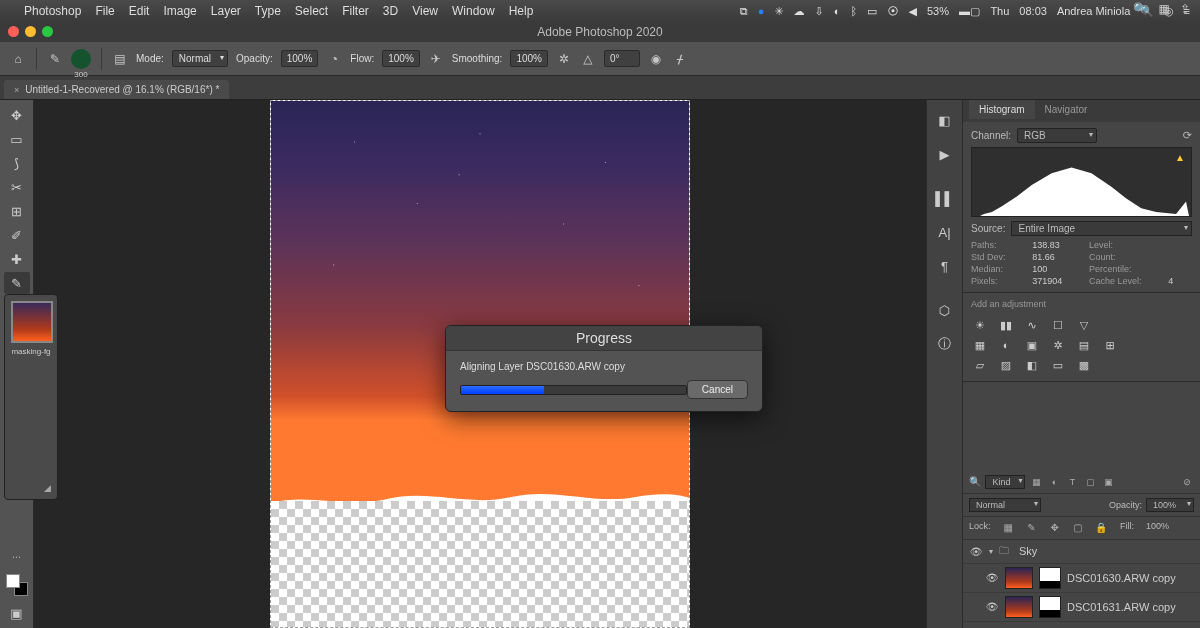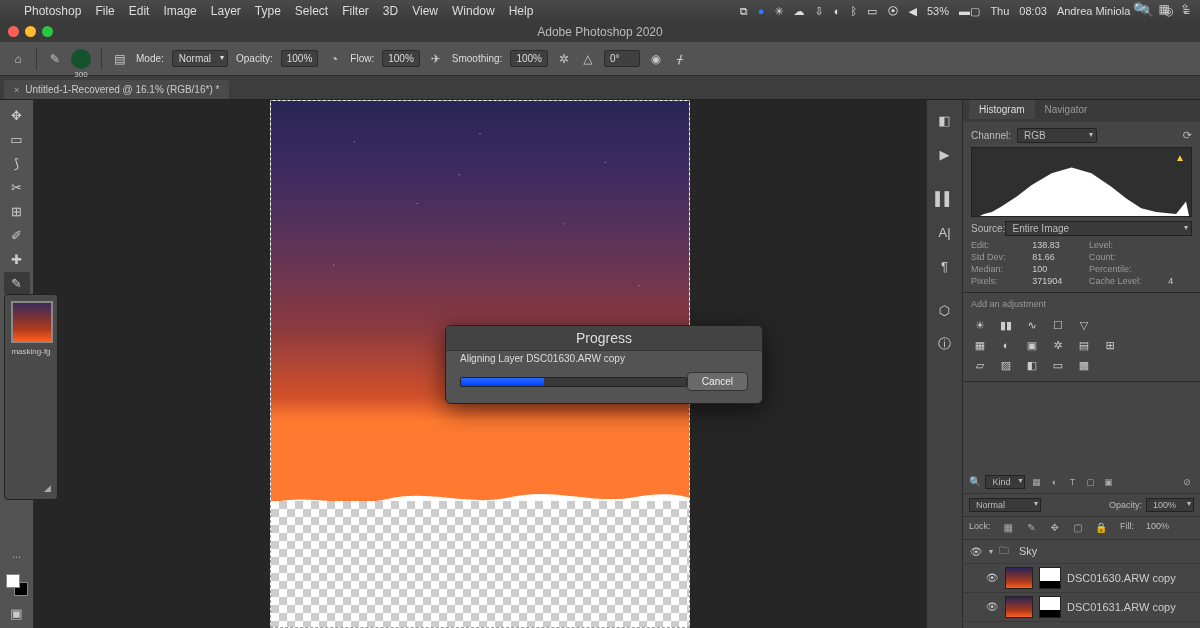--- a/index.html
+++ b/index.html
@@ -59,21 +59,21 @@
 .panel-tabs .pt{padding:4px 10px;color:#999;font-size:10px}
 .panel-tabs .pt.active{background:#454545;color:#ddd}
 .panel-body{padding:6px 8px;border-bottom:1px solid #2b2b2b}
 .channel-row{display:flex;align-items:center;gap:6px;margin-bottom:4px}
 .channel-row .dd{background:#3a3a3a;border:1px solid #222;padding:1px 16px 1px 6px;border-radius:2px;position:relative;flex:0 0 80px}
 .channel-row .dd::after{content:"▾";position:absolute;right:3px;top:1px;font-size:8px}
 .histo{height:70px;background:#2f2f2f;border:1px solid #222;position:relative;margin-bottom:4px}
 .histo svg{width:100%;height:100%}
 .stats{display:grid;grid-template-columns:auto auto auto auto;gap:2px 8px;font-size:9px;color:#999}
 .stats span.v{color:#ccc}
-.src-row{display:flex;align-items:center;margin:4px 0}
+.src-row{display:flex;align-items:center;gap:6px;margin:4px 0}
 .src-row .dd{flex:1;background:#3a3a3a;border:1px solid #222;padding:1px 16px 1px 6px;position:relative}
 .src-row .dd::after{content:"▾";position:absolute;right:3px;top:1px;font-size:8px}
 
 .adj-label{font-size:9px;color:#999;margin-bottom:6px}
 .adj-icons{display:flex;flex-wrap:wrap;gap:8px;padding:2px 0}
 .adj-icons .ai{width:18px;height:16px;display:flex;align-items:center;justify-content:center;color:#ccc;font-size:11px;border:1px solid transparent}
 
 .layers-filter{display:flex;align-items:center;gap:4px;padding:4px 6px;border-bottom:1px solid #333}
 .layers-filter .dd{background:#3a3a3a;border:1px solid #222;padding:1px 14px 1px 6px;position:relative;font-size:9px}
 .layers-filter .dd::after{content:"▾";position:absolute;right:2px;top:0;font-size:8px}
@@ -89,21 +89,21 @@
 .eye{width:14px;text-align:center;font-size:10px;color:#ccc}
 .folder-ic{width:14px;font-size:10px;color:#ccc}
 .lthumb{width:28px;height:22px;background:linear-gradient(#2a2555,#b03a1a 70%,#ff6020);border:1px solid #222}
 .lmask{width:22px;height:22px;background:#fff;border:1px solid #222;position:relative}
 .lmask::after{content:"";position:absolute;bottom:0;left:0;right:0;height:35%;background:#000}
 .lname{font-size:11px;color:#ccc}
 
 
 .dialog{position:absolute;left:445px;top:325px;width:318px;background:#535353;border:1px solid #222;border-radius:6px;box-shadow:0 6px 24px rgba(0,0,0,.6);overflow:hidden}
 .dialog .dtitle{background:#434343;text-align:center;padding:4px;font-size:14px;color:#ddd;border-bottom:1px solid #333}
-.dialog .dbody{padding:2px 14px 12px}
+.dialog .dbody{padding:10px 14px 12px}
 .dialog .dmsg{font-size:10px;color:#ddd;margin-bottom:8px}
 .dialog .pbar{height:10px;background:#3a3a3a;border:1px solid #222;border-radius:2px;overflow:hidden;margin-bottom:0}
 .dialog .pfill{height:100%;background:linear-gradient(#2a6aff,#0040ff);width:37%}
 .dialog button{background:#6a6a6a;border:1px solid #333;color:#eee;padding:3px 14px;border-radius:4px;font-size:10px}
 
 .share-ic{position:absolute;right:10px;top:2px;display:flex;gap:10px;font-size:12px;color:#ccc}
 .fgbg{width:22px;height:22px;position:relative;margin:4px 0}
 .fgbg .fg{position:absolute;top:0;left:0;width:14px;height:14px;background:#fff;border:1px solid #888}
 .fgbg .bg{position:absolute;bottom:0;right:0;width:14px;height:14px;background:#000;border:1px solid #888}
 
@@ -266,21 +266,21 @@
         <span class="warn">▲</span>
         <svg viewBox="0 0 220 70" preserveAspectRatio="none">
             <path d="M0,70 L8,70 L12,68 L20,66 L30,60 L45,50 L60,38 L80,26 L100,20 L120,26 L140,40 L155,52 L170,62 L185,66 L205,68 L215,55 L218,70 Z" fill="#fff"></path>
           </svg>
       </div>
       <div class="src-row">
         <span>Source:</span>
         <span class="dd">Entire Image</span>
       </div>
       <div class="stats">
-        <span>Edit:</span>
+        <span>Paths:</span>
           <span class="v">138.83</span>
         <span>Level:</span>
           <span class="v"></span>
         <span>Std Dev:</span>
           <span class="v">81.66</span>
         <span>Count:</span>
           <span class="v"></span>
         <span>Median:</span>
           <span class="v">100</span>
         <span>Percentile:</span>

